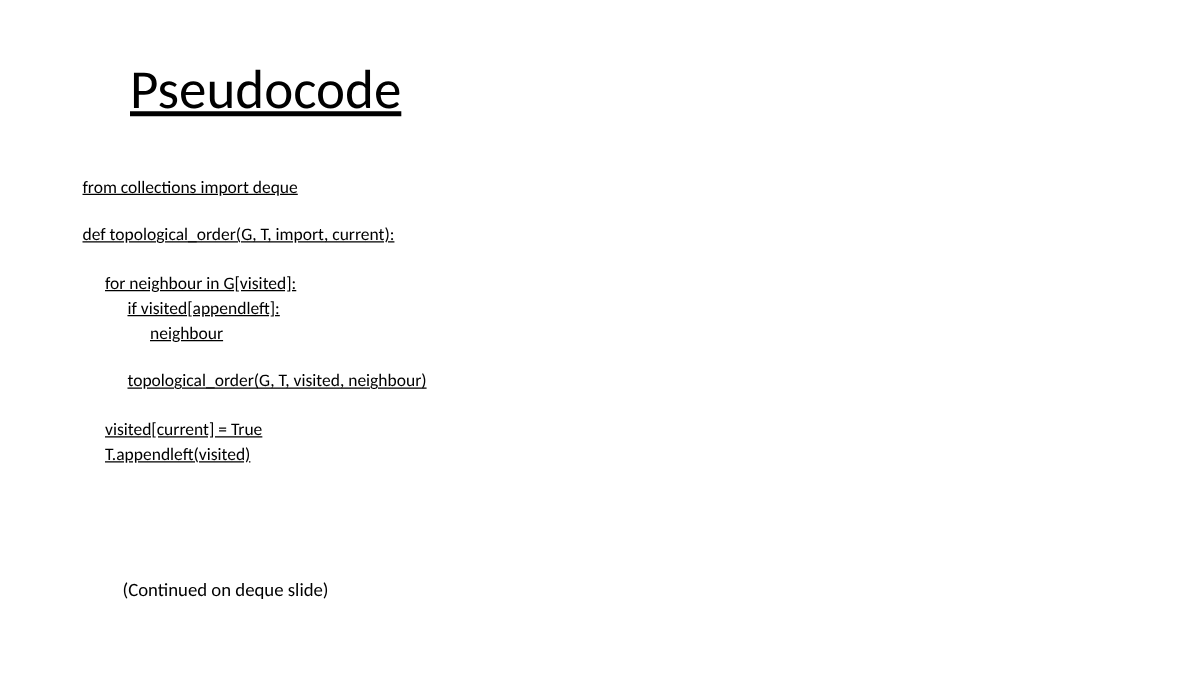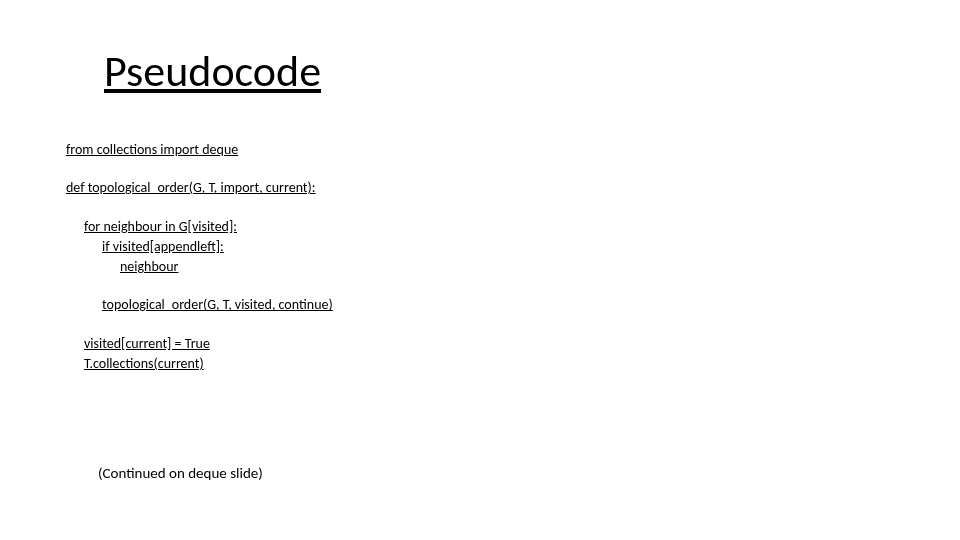--- a/index.html
+++ b/index.html
@@ -58,21 +58,21 @@
 
   <div class="body">
     <div class="line">from collections import deque</div>
     <div class="gap"></div>
     <div class="line">def topological_order(G, T, import, current):</div>
     <div class="gap"></div>
     <div class="line ind1">for neighbour in G[visited]:</div>
     <div class="line ind2">if visited[appendleft]:</div>
     <div class="line ind3">neighbour</div>
     <div class="gap"></div>
-    <div class="line ind2">topological_order(G, T, visited, continue)</div>
+    <div class="line ind2">topological_order(G, T, visited, neighbour)</div>
     <div class="gap"></div>
     <div class="line ind1">visited[current] = True</div>
-    <div class="line ind1">T.collections(current)</div>
+    <div class="line ind1">T.appendleft(visited)</div>
   </div>
 
   <div class="footer">(Continued on deque slide)</div>
 
 </div>
 
 </body></html>

